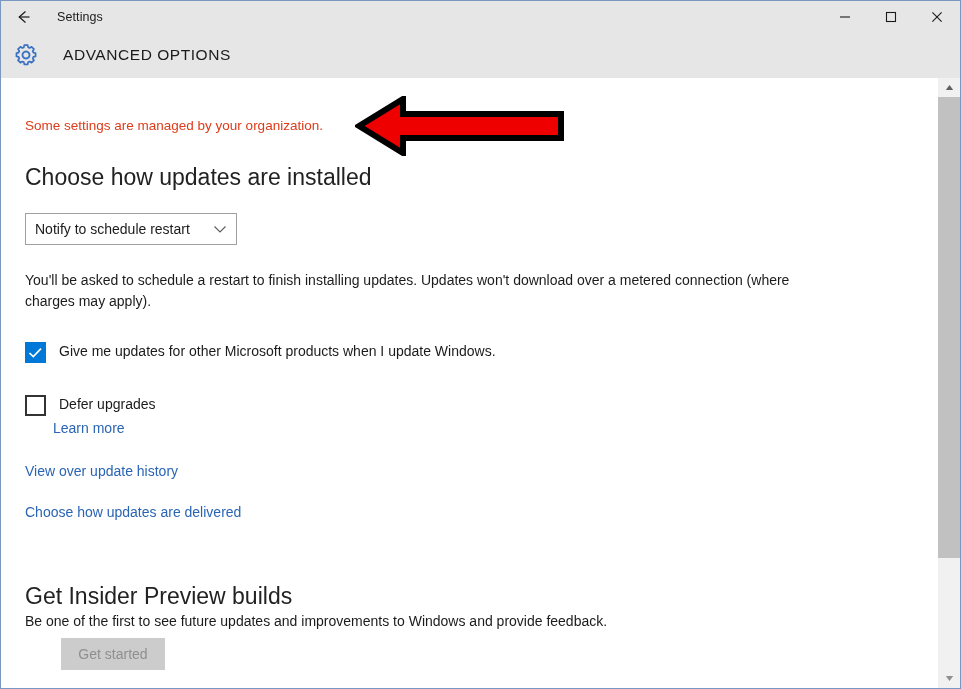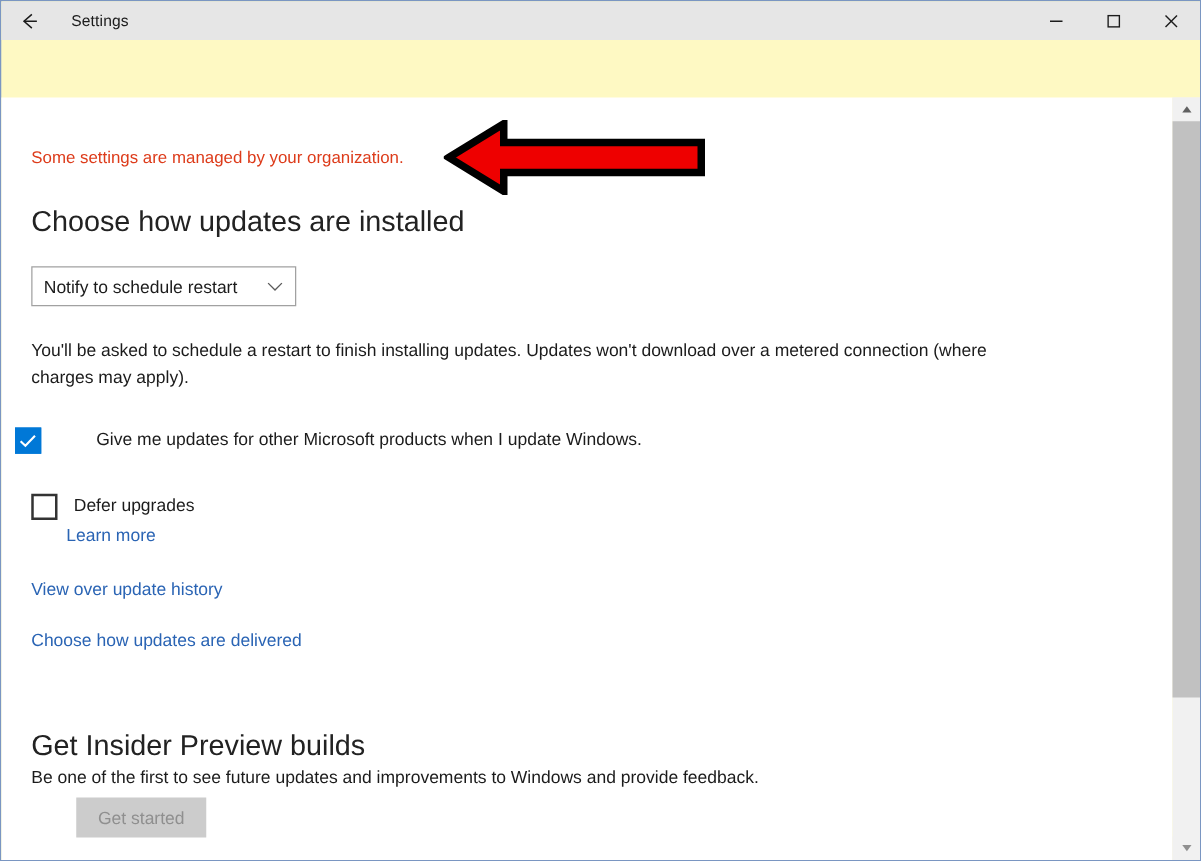--- a/index.html
+++ b/index.html
@@ -9,21 +9,21 @@
     height: 689px;
     overflow: hidden;
     background: #ffffff;
     font-family: "Liberation Sans", sans-serif;
   }
 
   #window {
     position: relative;
     width: 961px;
     height: 689px;
-    background: #fef9c3;
+    background: #14532d;
     border: 1px solid #7a96c2;
     overflow: hidden;
   }
 
   
   #titlebar {
     position: absolute;
     left: 0; top: 0;
     width: 959px;
     height: 31px;
@@ -164,21 +164,21 @@
     width: 790px;
   }
 
   
   .check-row {
     position: absolute;
     display: flex;
     align-items: flex-start;
     cursor: default;
   }
-  #row-microsoft-products { left: 11px; top: 263px; gap: 31px; }
+  #row-microsoft-products { left: 24px; top: 263px; }
   #row-defer-upgrades    { left: 24px; top: 316px; }
 
   .checkbox {
     width: 21px;
     height: 21px;
     flex: none;
     display: flex;
     align-items: center;
     justify-content: center;
     margin-top: 1px;
@@ -299,20 +299,32 @@
       </div>
       <div class="winctl">
         <svg width="12" height="12" viewBox="0 0 12 12">
           <line x1="1.4" y1="1.4" x2="10.6" y2="10.6" stroke="#1b1b1b" stroke-width="1.1"></line>
           <line x1="10.6" y1="1.4" x2="1.4" y2="10.6" stroke="#1b1b1b" stroke-width="1.1"></line>
         </svg>
       </div>
     </div>
   </div>
 
+  <div id="header-band">
+    <div id="gear-icon-wrap">
+      <svg width="26" height="26" viewBox="0 0 26 26">
+        <path d="M13 8.6 a4.4 4.4 0 1 0 0.01 0 z
+                 M13 10.4 a2.6 2.6 0 1 1 -0.01 0 z" fill="#3a71c4"></path>
+        <g fill="none" stroke="#3a71c4" stroke-width="1.7" stroke-linejoin="round">
+          <path d="M11.3 3.2 h3.4 l0.45 2.15 1.55 0.65 1.85 -1.2 2.4 2.4 -1.2 1.85 0.65 1.55 2.15 0.45 v3.4 l-2.15 0.45 -0.65 1.55 1.2 1.85 -2.4 2.4 -1.85 -1.2 -1.55 0.65 -0.45 2.15 h-3.4 l-0.45 -2.15 -1.55 -0.65 -1.85 1.2 -2.4 -2.4 1.2 -1.85 -0.65 -1.55 -2.15 -0.45 v-3.4 l2.15 -0.45 0.65 -1.55 -1.2 -1.85 2.4 -2.4 1.85 1.2 1.55 -0.65 z"></path>
+        </g>
+      </svg>
+    </div>
+    <div id="page-title">ADVANCED OPTIONS</div>
+  </div>
 
   <div id="content">
     <div id="content-inner">
 
       <div class="managed-note">Some settings are managed by your organization.</div>
 
       <div class="section-heading" id="heading-updates">Choose how updates are installed</div>
 
       <div id="update-mode-dropdown">
         <span id="dropdown-value">Notify to schedule restart</span>

